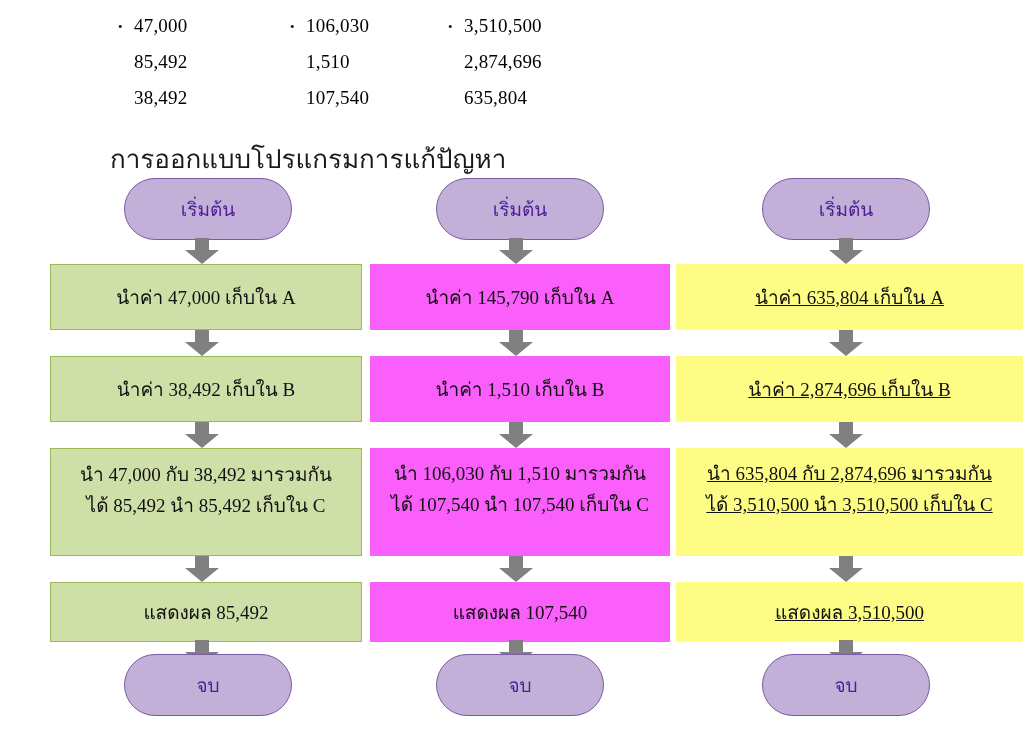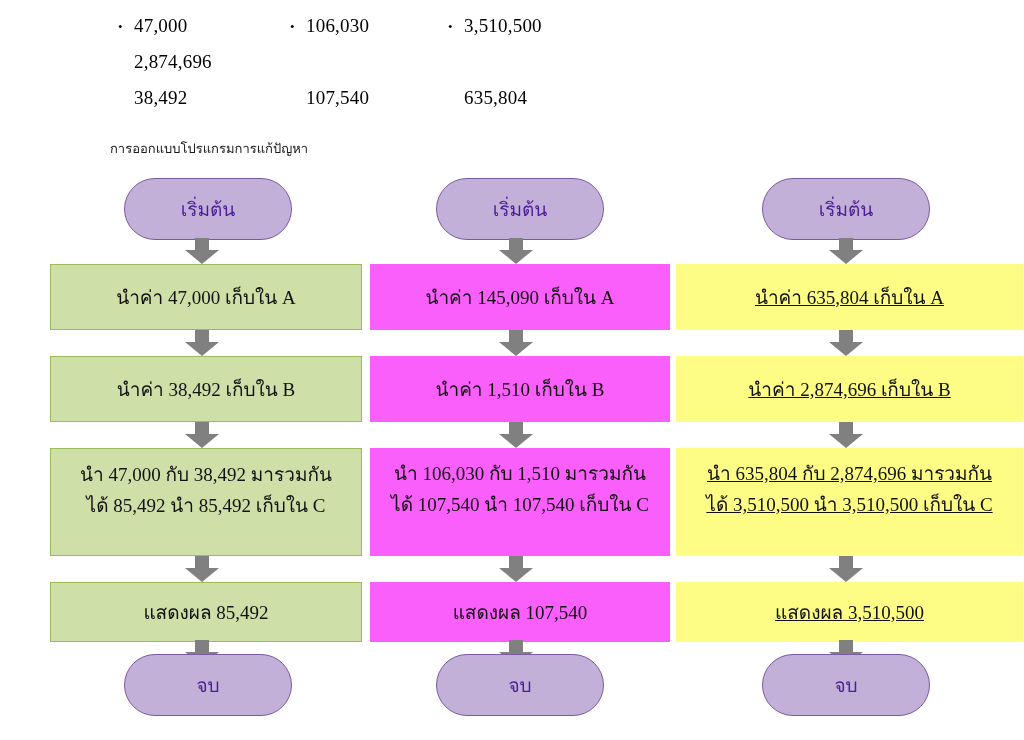--- a/index.html
+++ b/index.html
@@ -46,21 +46,21 @@
     color: #000;
   }
   .bullet.spacer { color: transparent; }
   .num-val { display: inline-block; }
 
   
   .heading {
     position: absolute;
     top: 138px;
     left: 110px;
-    font-size: 13px;
+    font-size: 26px;
     font-family: "Liberation Serif", "DejaVu Serif", serif;
     color: #1a1a1a;
     white-space: nowrap;
   }
 
   
   .flow-wrap {
     position: absolute;
     top: 178px;
     left: 0px;
@@ -171,20 +171,28 @@
       <span class="bullet">•</span>
       <span class="num-val">106,030</span>
     </div>
     <div class="num-cell c3">
       <span class="bullet">•</span>
       <span class="num-val">3,510,500</span>
     </div>
   </div>
 
   <div class="num-row">
+    <div class="num-cell c1">
+      <span class="bullet spacer">•</span>
+      <span class="num-val">85,492</span>
+    </div>
+    <div class="num-cell c2">
+      <span class="bullet spacer">•</span>
+      <span class="num-val">1,510</span>
+    </div>
     <div class="num-cell c3">
       <span class="bullet spacer">•</span>
       <span class="num-val">2,874,696</span>
     </div>
   </div>
 
   <div class="num-row">
     <div class="num-cell c1">
       <span class="bullet spacer">•</span>
       <span class="num-val">38,492</span>
@@ -255,21 +263,21 @@
 
   <div class="flow-col col-2">
     <div class="oval start">เริ่มต้น</div>
 
     <div class="arrow a1">
       <div class="stem"></div>
         <div class="head"></div>
     </div>
 
     <div class="box b1">
-      <div class="line">นำค่า 145,090 เก็บใน A</div>
+      <div class="line">นำค่า 145,790 เก็บใน A</div>
     </div>
 
     <div class="arrow a2">
       <div class="stem"></div>
         <div class="head"></div>
     </div>
 
     <div class="box b2">
       <div class="line">นำค่า 1,510 เก็บใน B</div>
     </div>

